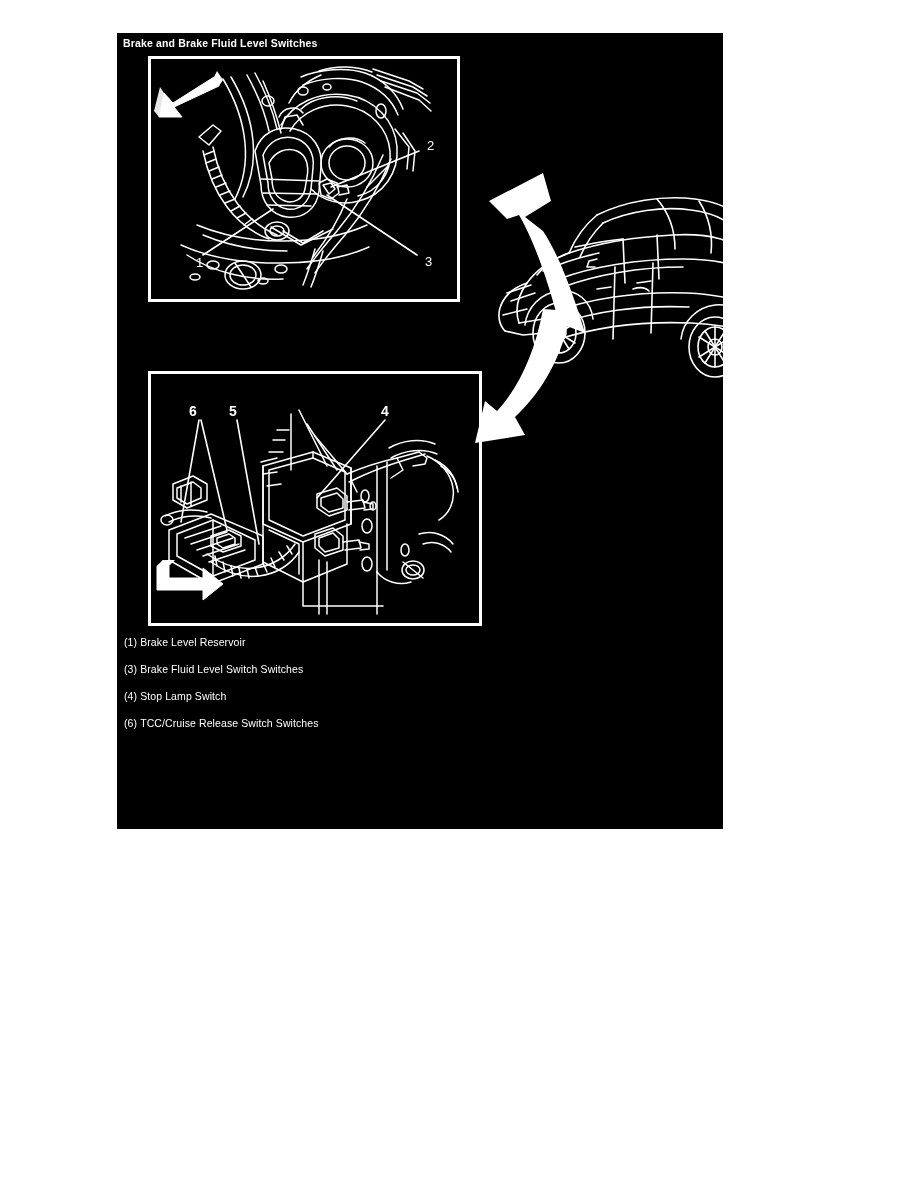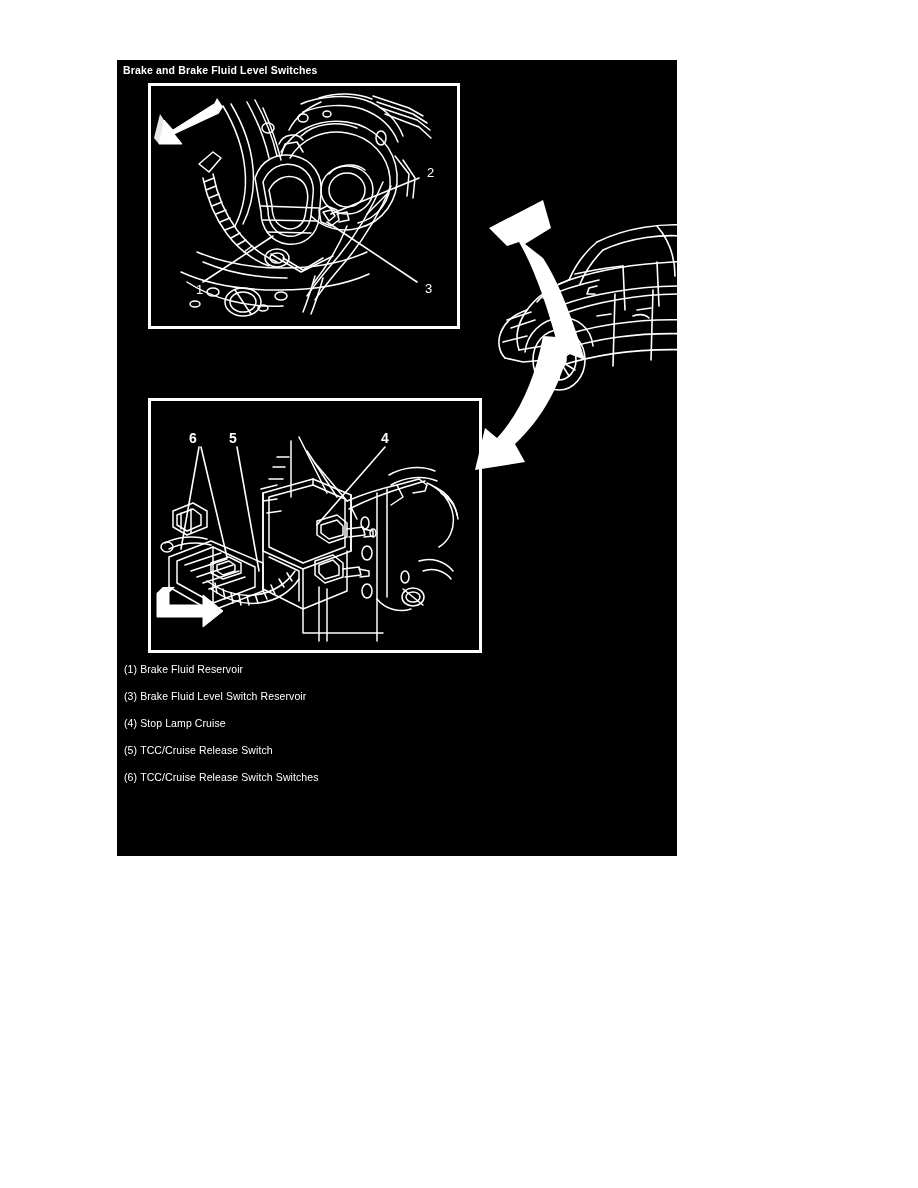--- a/index.html
+++ b/index.html
@@ -14,25 +14,24 @@
     position: relative;
     font-family: "Liberation Sans", sans-serif;
     -webkit-font-smoothing: none;
   }
 
   
   #figure-panel {
     position: absolute;
     left: 117px;
     top: 33px;
-    width: 560px;
+    width: 606px;
     height: 796px;
     background: #000000;
     overflow: hidden;
-    margin-top: 27px;
   }
 
   #figure-title {
     position: absolute;
     left: 6px;
     top: 4px;
     color: #ffffff;
     font-size: 10.5px;
     font-weight: bold;
     letter-spacing: .15px;
@@ -420,29 +419,26 @@
         <path d="M150 116 L142 118 L140 124 L148 124"></path>
 
         <path d="M210 56 C222 70 228 88 228 106"></path>
         <path d="M252 58 C262 74 266 92 264 110"></path>
       </g>
     </svg>
   </div>
 
   <div id="legend">
     <div class="legend-item">
-      <span class="legend-num">(1)</span><span>Brake Fluid Reservoir</span>
+      <span class="legend-num">(1)</span><span>Brake Level Reservoir</span>
     </div>
     <div class="legend-item">
-      <span class="legend-num">(3)</span><span>Brake Fluid Level Switch Reservoir</span>
+      <span class="legend-num">(3)</span><span>Brake Fluid Level Switch Switches</span>
     </div>
     <div class="legend-item">
-      <span class="legend-num">(4)</span><span>Stop Lamp Cruise</span>
-    </div>
-    <div class="legend-item">
-      <span class="legend-num">(5)</span><span>TCC/Cruise Release Switch</span>
+      <span class="legend-num">(4)</span><span>Stop Lamp Switch</span>
     </div>
     <div class="legend-item">
       <span class="legend-num">(6)</span><span>TCC/Cruise Release Switch Switches</span>
     </div>
   </div>
 
 </div>
 
 </body></html>

